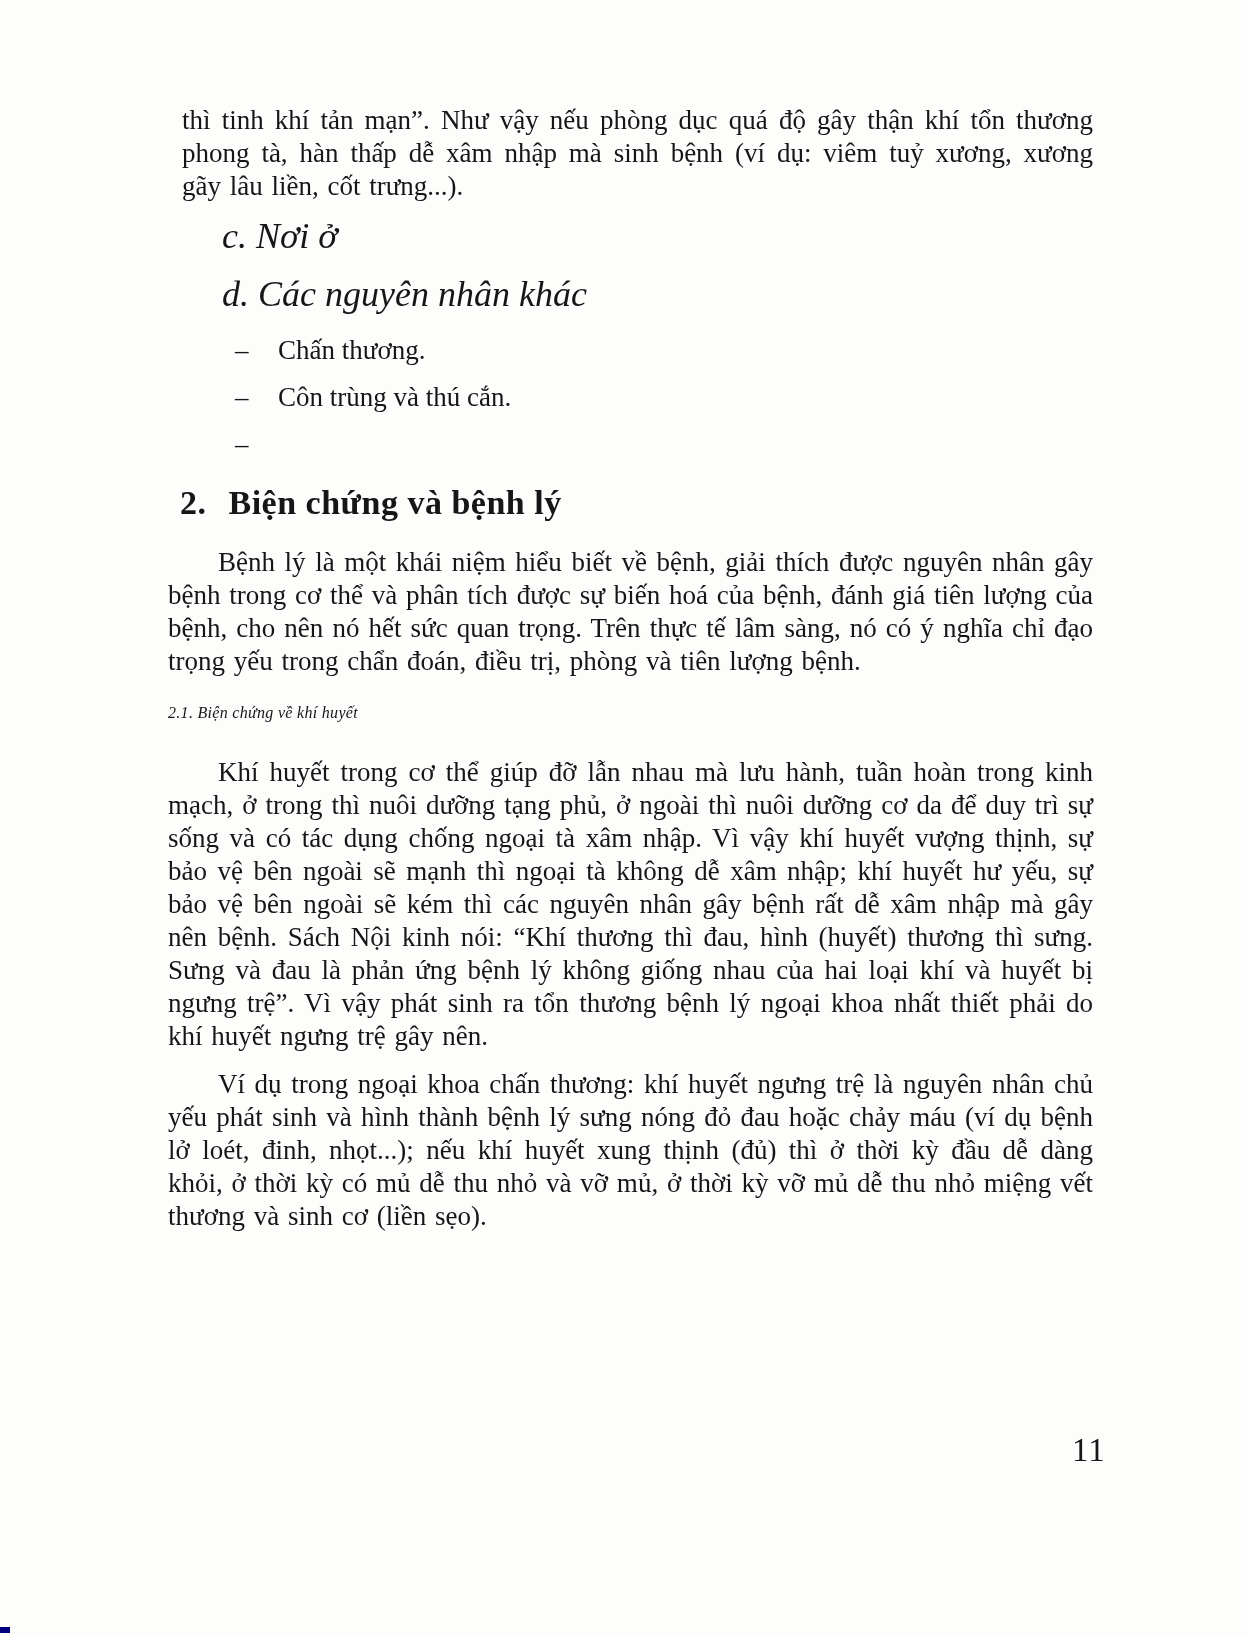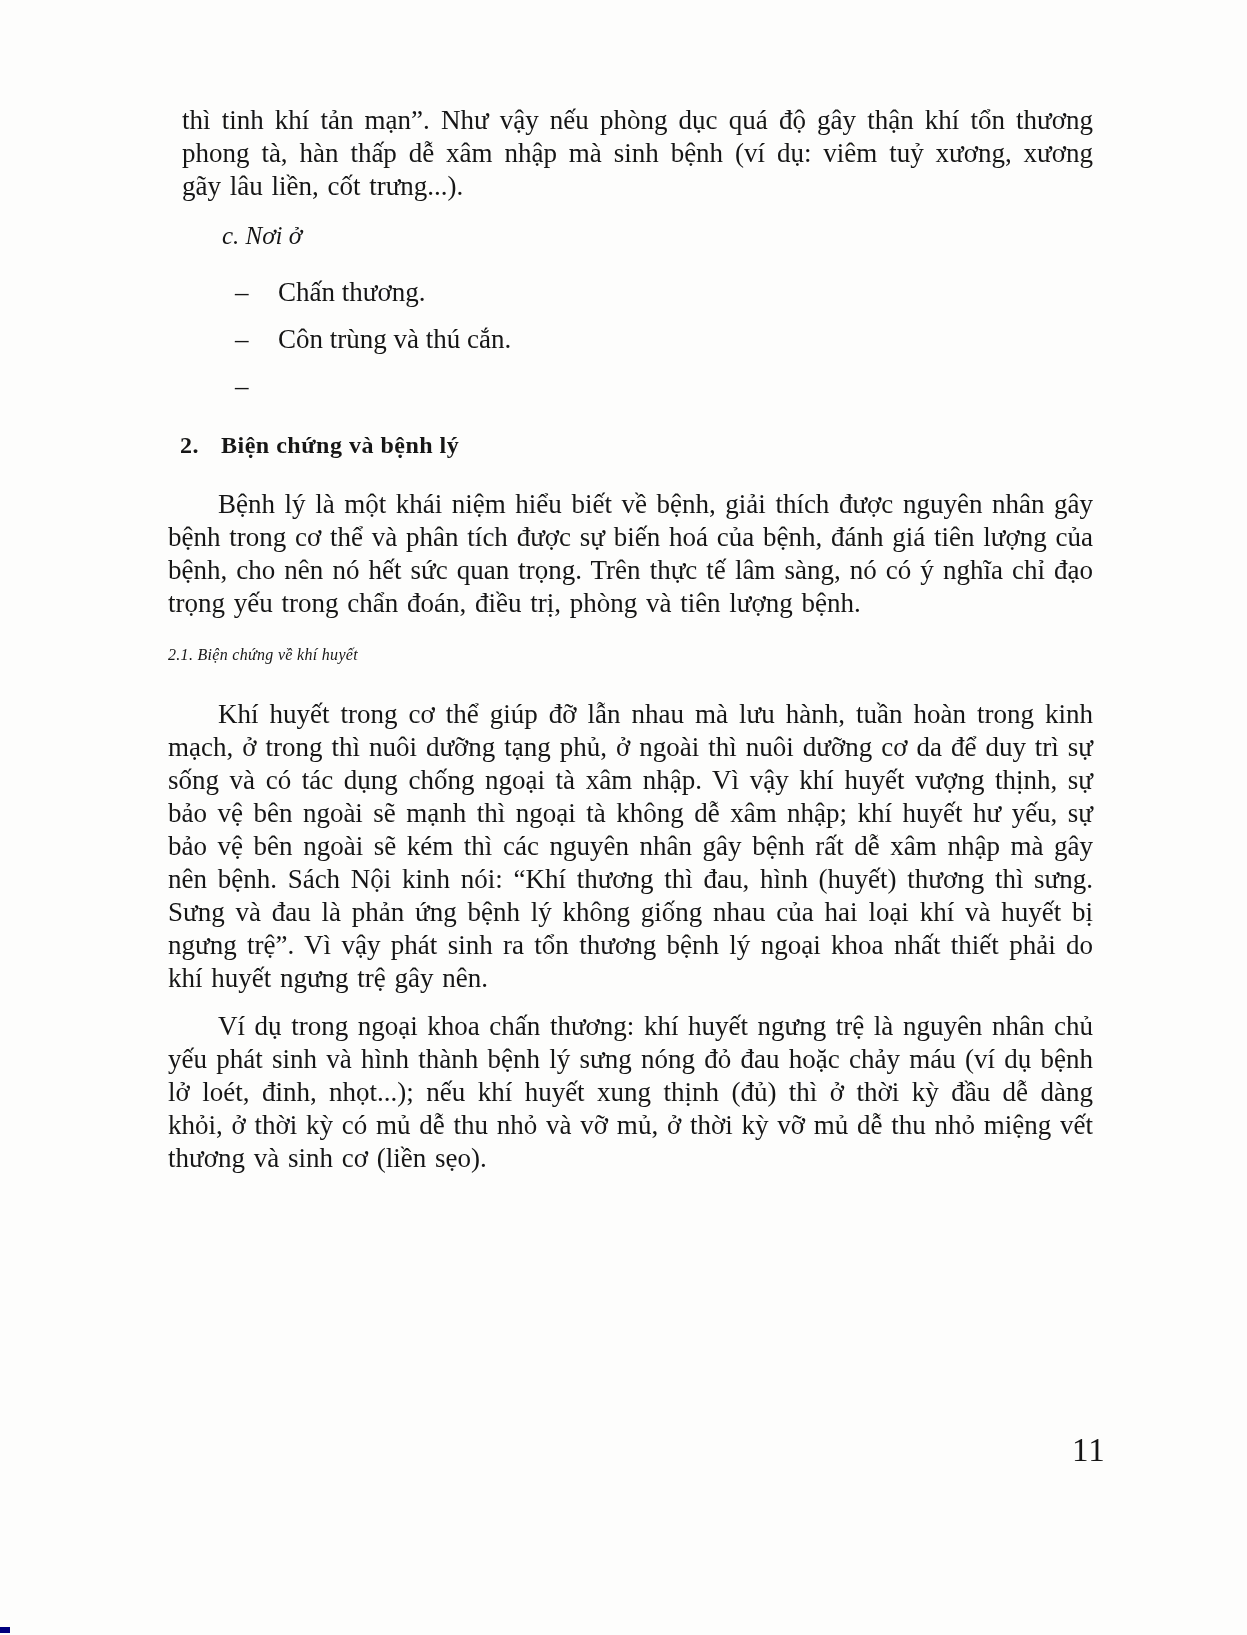--- a/index.html
+++ b/index.html
@@ -20,27 +20,27 @@
   p.body-para {
     font-size: 27px;
     line-height: 33px;
     text-align: justify;
     margin: 0 0 15px 0;
     text-indent: 50px;
     word-spacing: 2px;
   }
   p.no-indent { text-indent: 0; margin-left: 14px; }
   .h-italic {
-    font-size: 25px;
+    font-size: 36px;
     font-style: italic;
     line-height: 36px;
     margin: 13px 0 22px 54px;
   }
   .h-bold {
-    font-size: 24px;
+    font-size: 34px;
     font-weight: bold;
     line-height: 38px;
     margin: 23px 0 24px 12px;
     letter-spacing: 0.5px;
   }
   .h-bold .h-num { margin-right: 22px; }
   .h-bolditalic {
     font-size: 16px;
     font-weight: normal;
     font-style: italic;
@@ -77,20 +77,21 @@
 <body>
 
 <div class="page">
   <div class="text-column">
 
     <p class="body-para no-indent">thì tinh khí tản mạn”. Như vậy nếu phòng dục quá độ gây thận khí tổn thương phong tà, hàn thấp dễ xâm nhập mà sinh bệnh (ví dụ: viêm tuỷ xương, xương gãy lâu liền, cốt trưng...).</p>
 
     <div class="h-italic">c. Nơi ở</div>
 
 
+    <div class="h-italic">d. Các nguyên nhân khác</div>
 
     <div class="dash-list">
       <div class="list-item">
         <span class="dash">–</span>
         <span>Chấn thương.</span>
       </div>
       <div class="list-item">
         <span class="dash">–</span>
         <span>Côn trùng và thú cắn.</span>
       </div>

